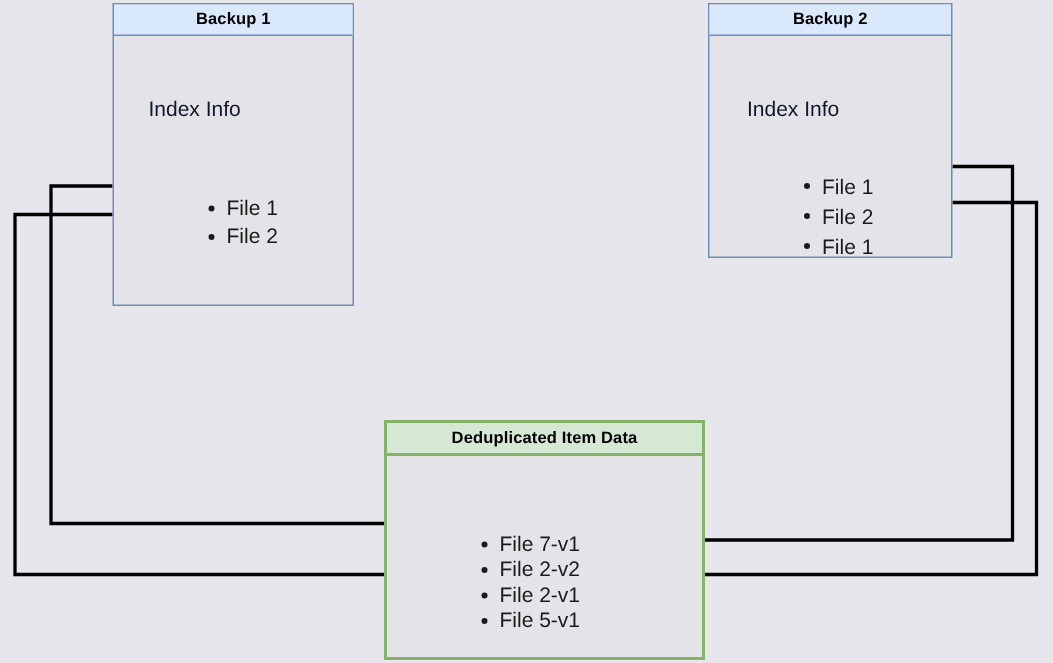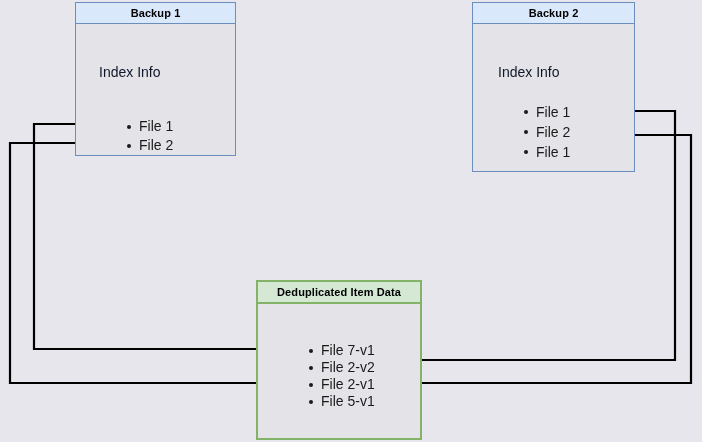--- a/index.html
+++ b/index.html
@@ -77,21 +77,21 @@
     top: 22px;
   }
   .index-label {
     position: absolute;
     font-size: 14px;
     color: #0f172a;
     white-space: nowrap;
   }
   .file-list {
     position: absolute;
-    margin: 0;
+    margin: 12px;
     padding: 0;
     list-style: none;
   }
   .file-list li {
     position: relative;
     font-size: 14px;
     color: #1a1a1a;
     white-space: nowrap;
     padding-left: 14px;
   }
@@ -130,21 +130,21 @@
       <path d="M122,124 L34,124 L34,349 L297,349" marker-end="url(#arrowhead-right)"></path>
 
       <path d="M122,143 L10,143 L10,383 L297,383" marker-end="url(#arrowhead-right)"></path>
 
       <path d="M600,111 L675,111 L675,360 L400,360" marker-end="url(#arrowhead-left)"></path>
 
       <path d="M586,135 L691,135 L691,383 L400,383" marker-end="url(#arrowhead-left)"></path>
     </g>
   </svg>
 
-  <div class="box box-blue" style="left:75px; top:2px; width:161px; height:154px;">
+  <div class="box box-blue" style="left:75px; top:2px; width:161px; height:202px;">
     <div class="box-header">Backup 1</div>
     <div class="box-body">
       <div class="index-label" style="left:23px; top:40px;">Index Info</div>
       <ul class="file-list list-b1" style="left:49px; top:93px;">
         <li>File 1</li>
         <li>File 2</li>
       </ul>
     </div>
   </div>
 
@@ -153,21 +153,21 @@
     <div class="box-body">
       <div class="index-label" style="left:25px; top:40px;">Index Info</div>
       <ul class="file-list list-b2" style="left:49px; top:78px;">
         <li>File 1</li>
         <li>File 2</li>
         <li>File 1</li>
       </ul>
     </div>
   </div>
 
-  <div class="box box-green" style="left:256px; top:280px; width:166px; height:160px;">
+  <div class="box box-green" style="left:256px; top:280px; width:214px; height:160px;">
     <div class="box-header">Deduplicated Item Data</div>
     <div class="box-body">
       <ul class="file-list list-dedup" style="left:49px; top:38px;">
         <li>File 7-v1</li>
         <li>File 2-v2</li>
         <li>File 2-v1</li>
         <li>File 5-v1</li>
       </ul>
     </div>
   </div>

